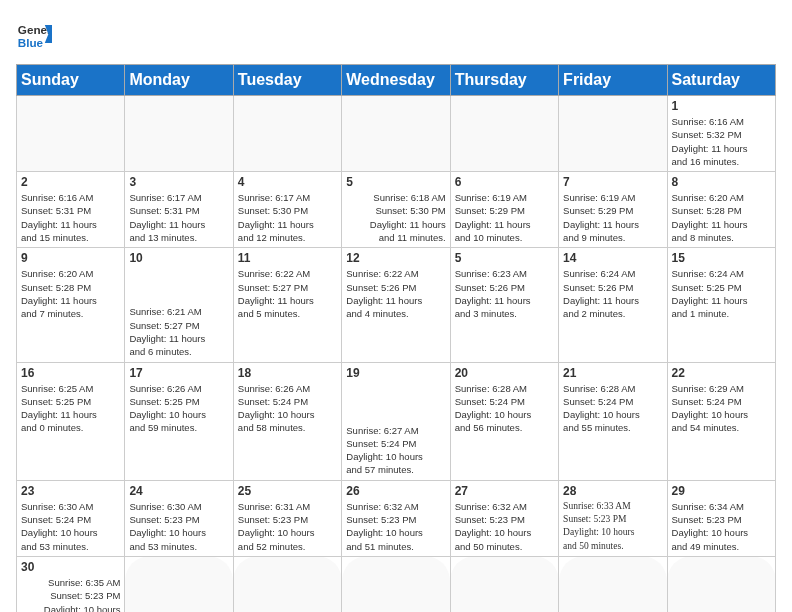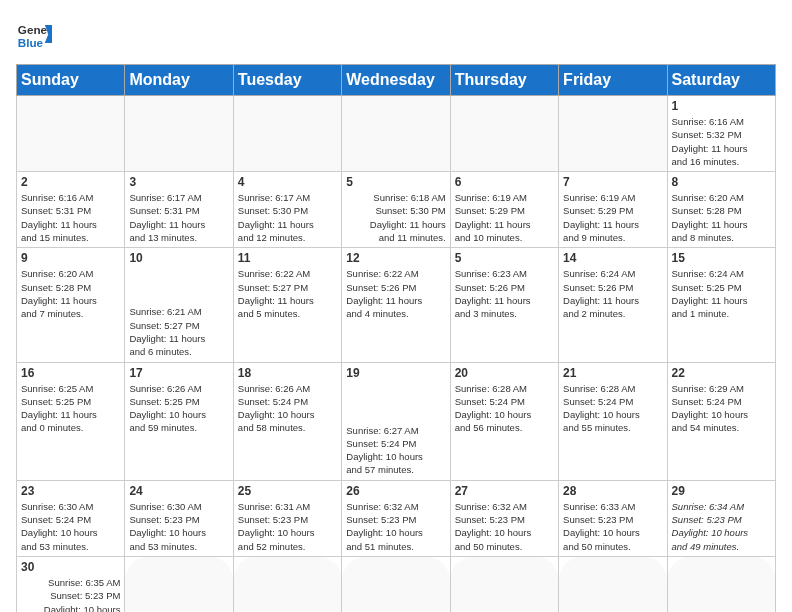--- a/index.html
+++ b/index.html
@@ -313,28 +313,28 @@
         </td>
         <td>
           <span class="day-number">27</span>
           <div class="day-info" style="white-space: pre-line;">Sunrise: 6:32 AM
 Sunset: 5:23 PM
 Daylight: 10 hours
 and 50 minutes.</div>
         </td>
         <td>
           <span class="day-number">28</span>
-          <div class="day-info" style="white-space: pre-line;">Sunrise: 6:33 AM
+          <div class="day-info" style="white-space: pre-line; font-family: Liberation Serif, serif;">Sunrise: 6:33 AM
 Sunset: 5:23 PM
 Daylight: 10 hours
 and 50 minutes.</div>
         </td>
         <td>
           <span class="day-number">29</span>
-          <div class="day-info" style="white-space: pre-line; font-style: italic;">Sunrise: 6:34 AM
+          <div class="day-info" style="white-space: pre-line;">Sunrise: 6:34 AM
 Sunset: 5:23 PM
 Daylight: 10 hours
 and 49 minutes.</div>
         </td>
       </tr>
       <tr>
         <td class="last-row">
           <span class="day-number">30</span>
           <div class="day-info" style="white-space: pre-line; text-align: right;">Sunrise: 6:35 AM
 Sunset: 5:23 PM

